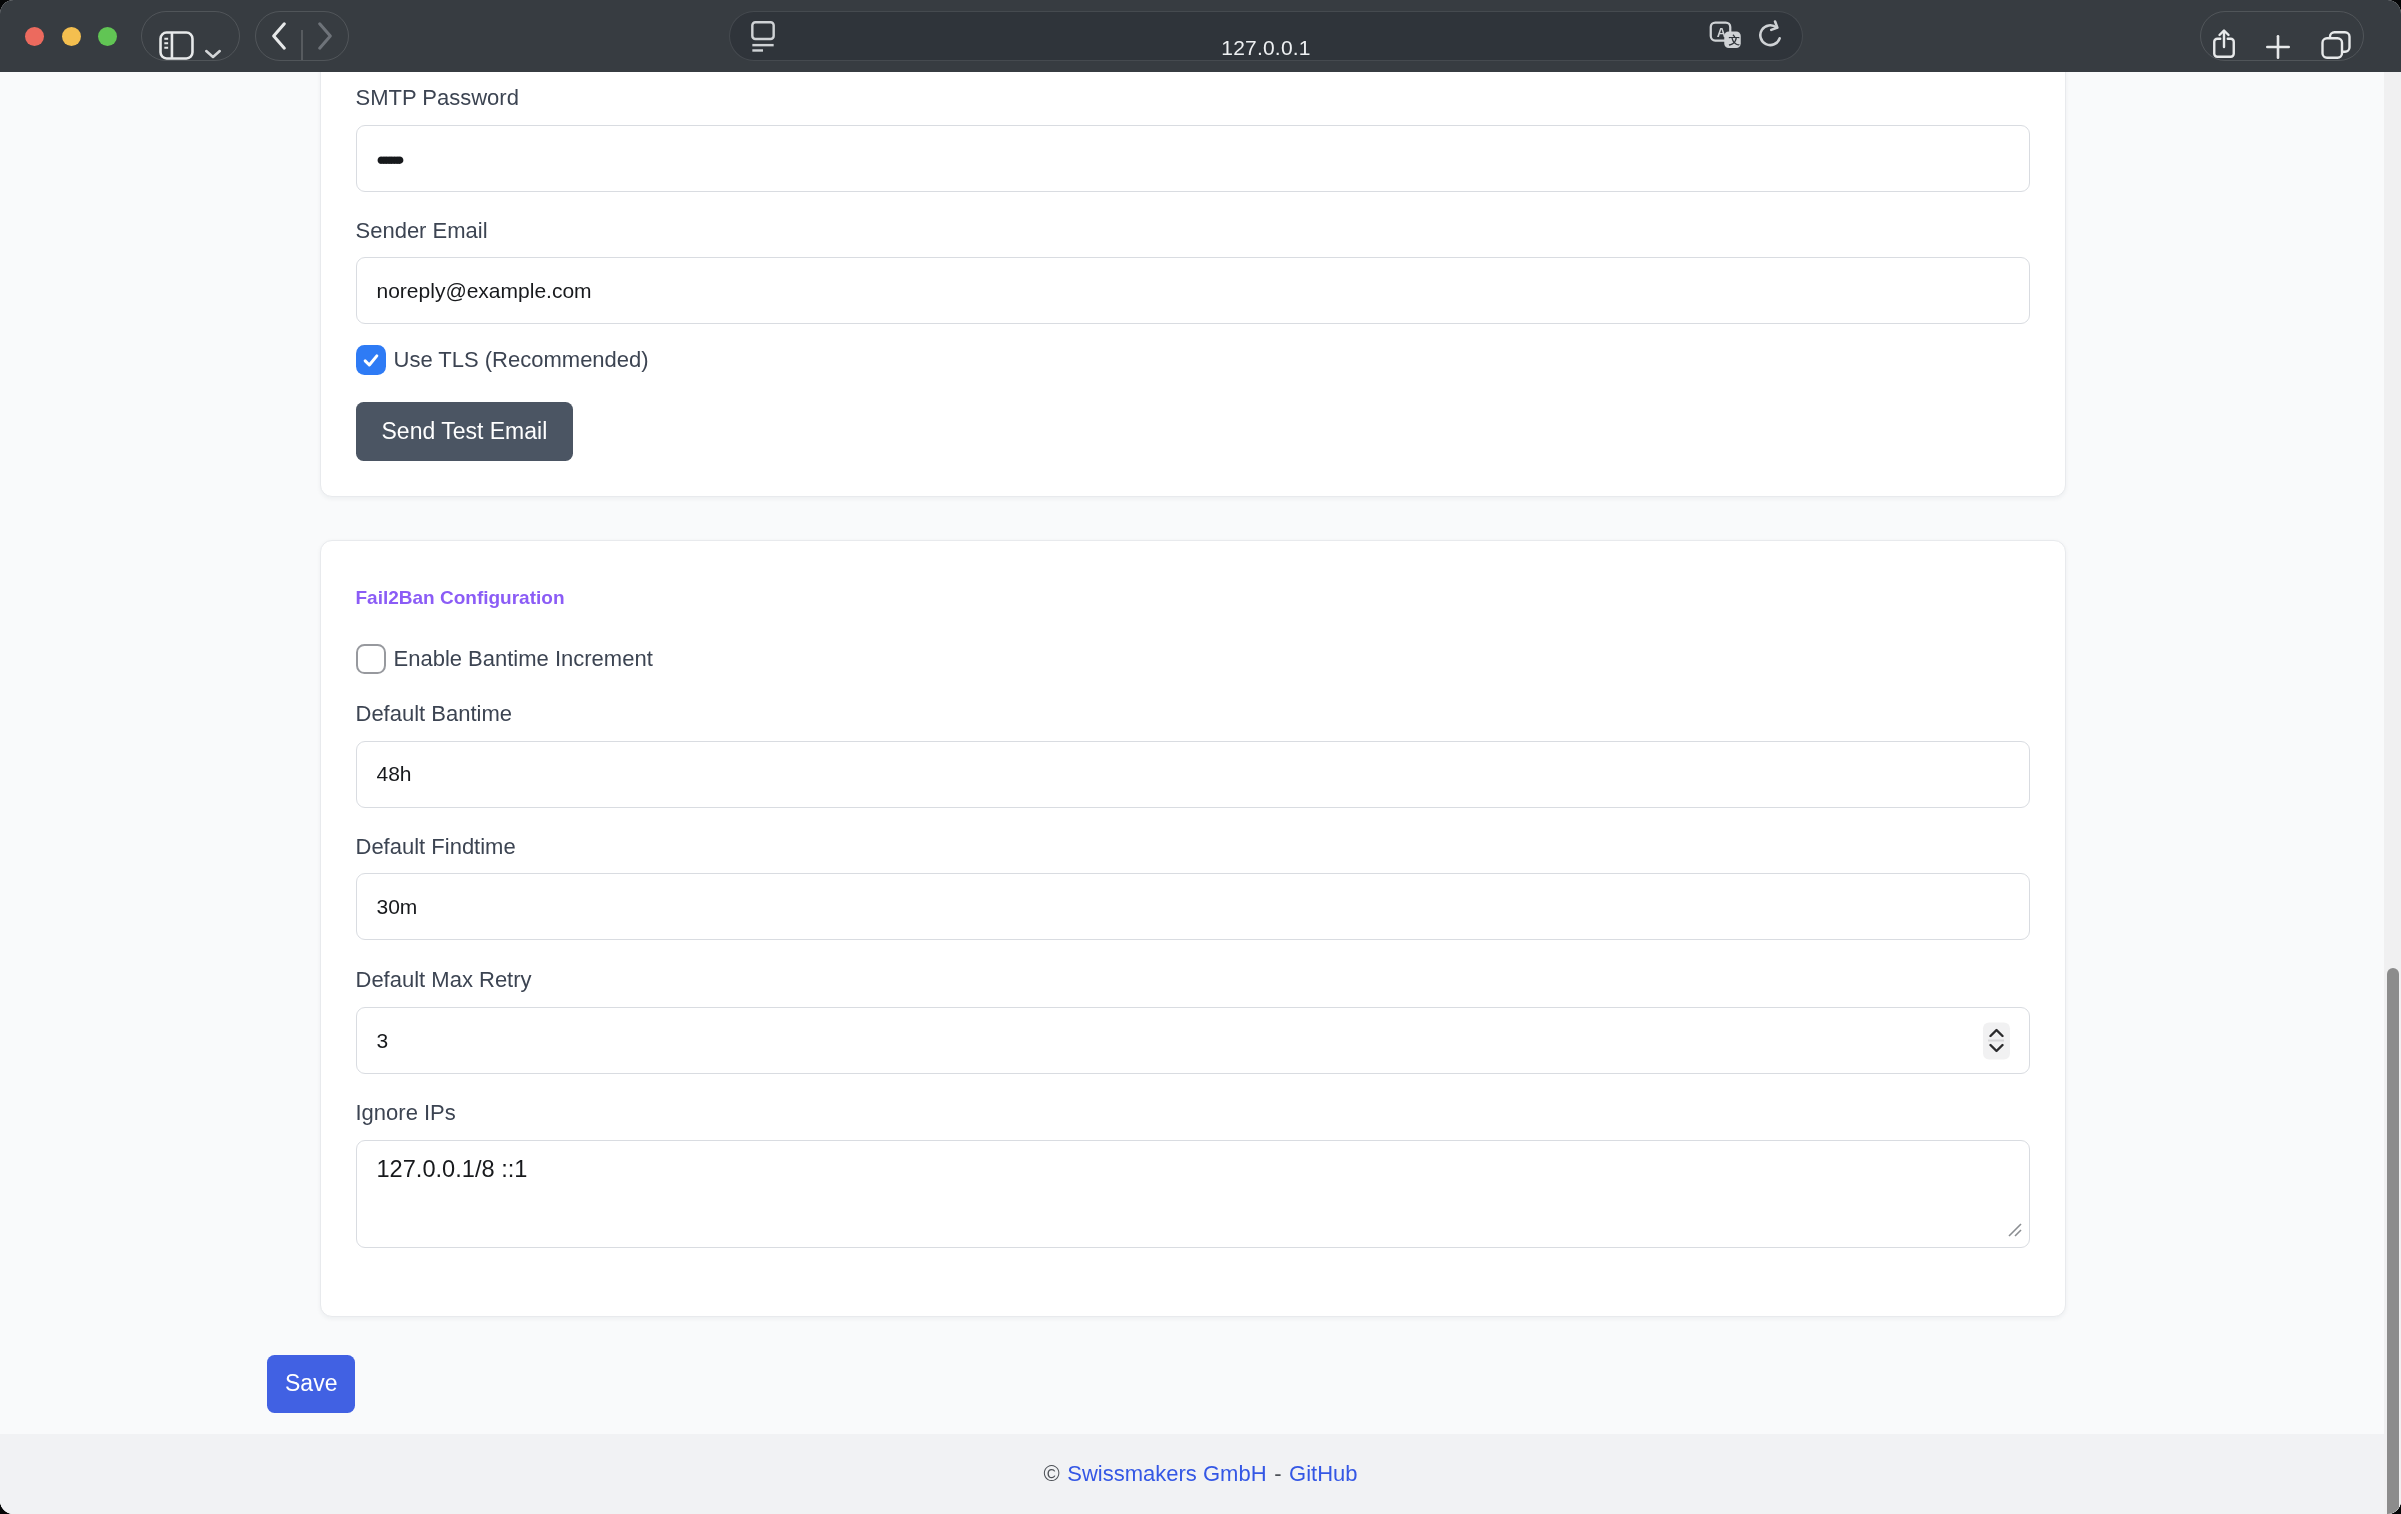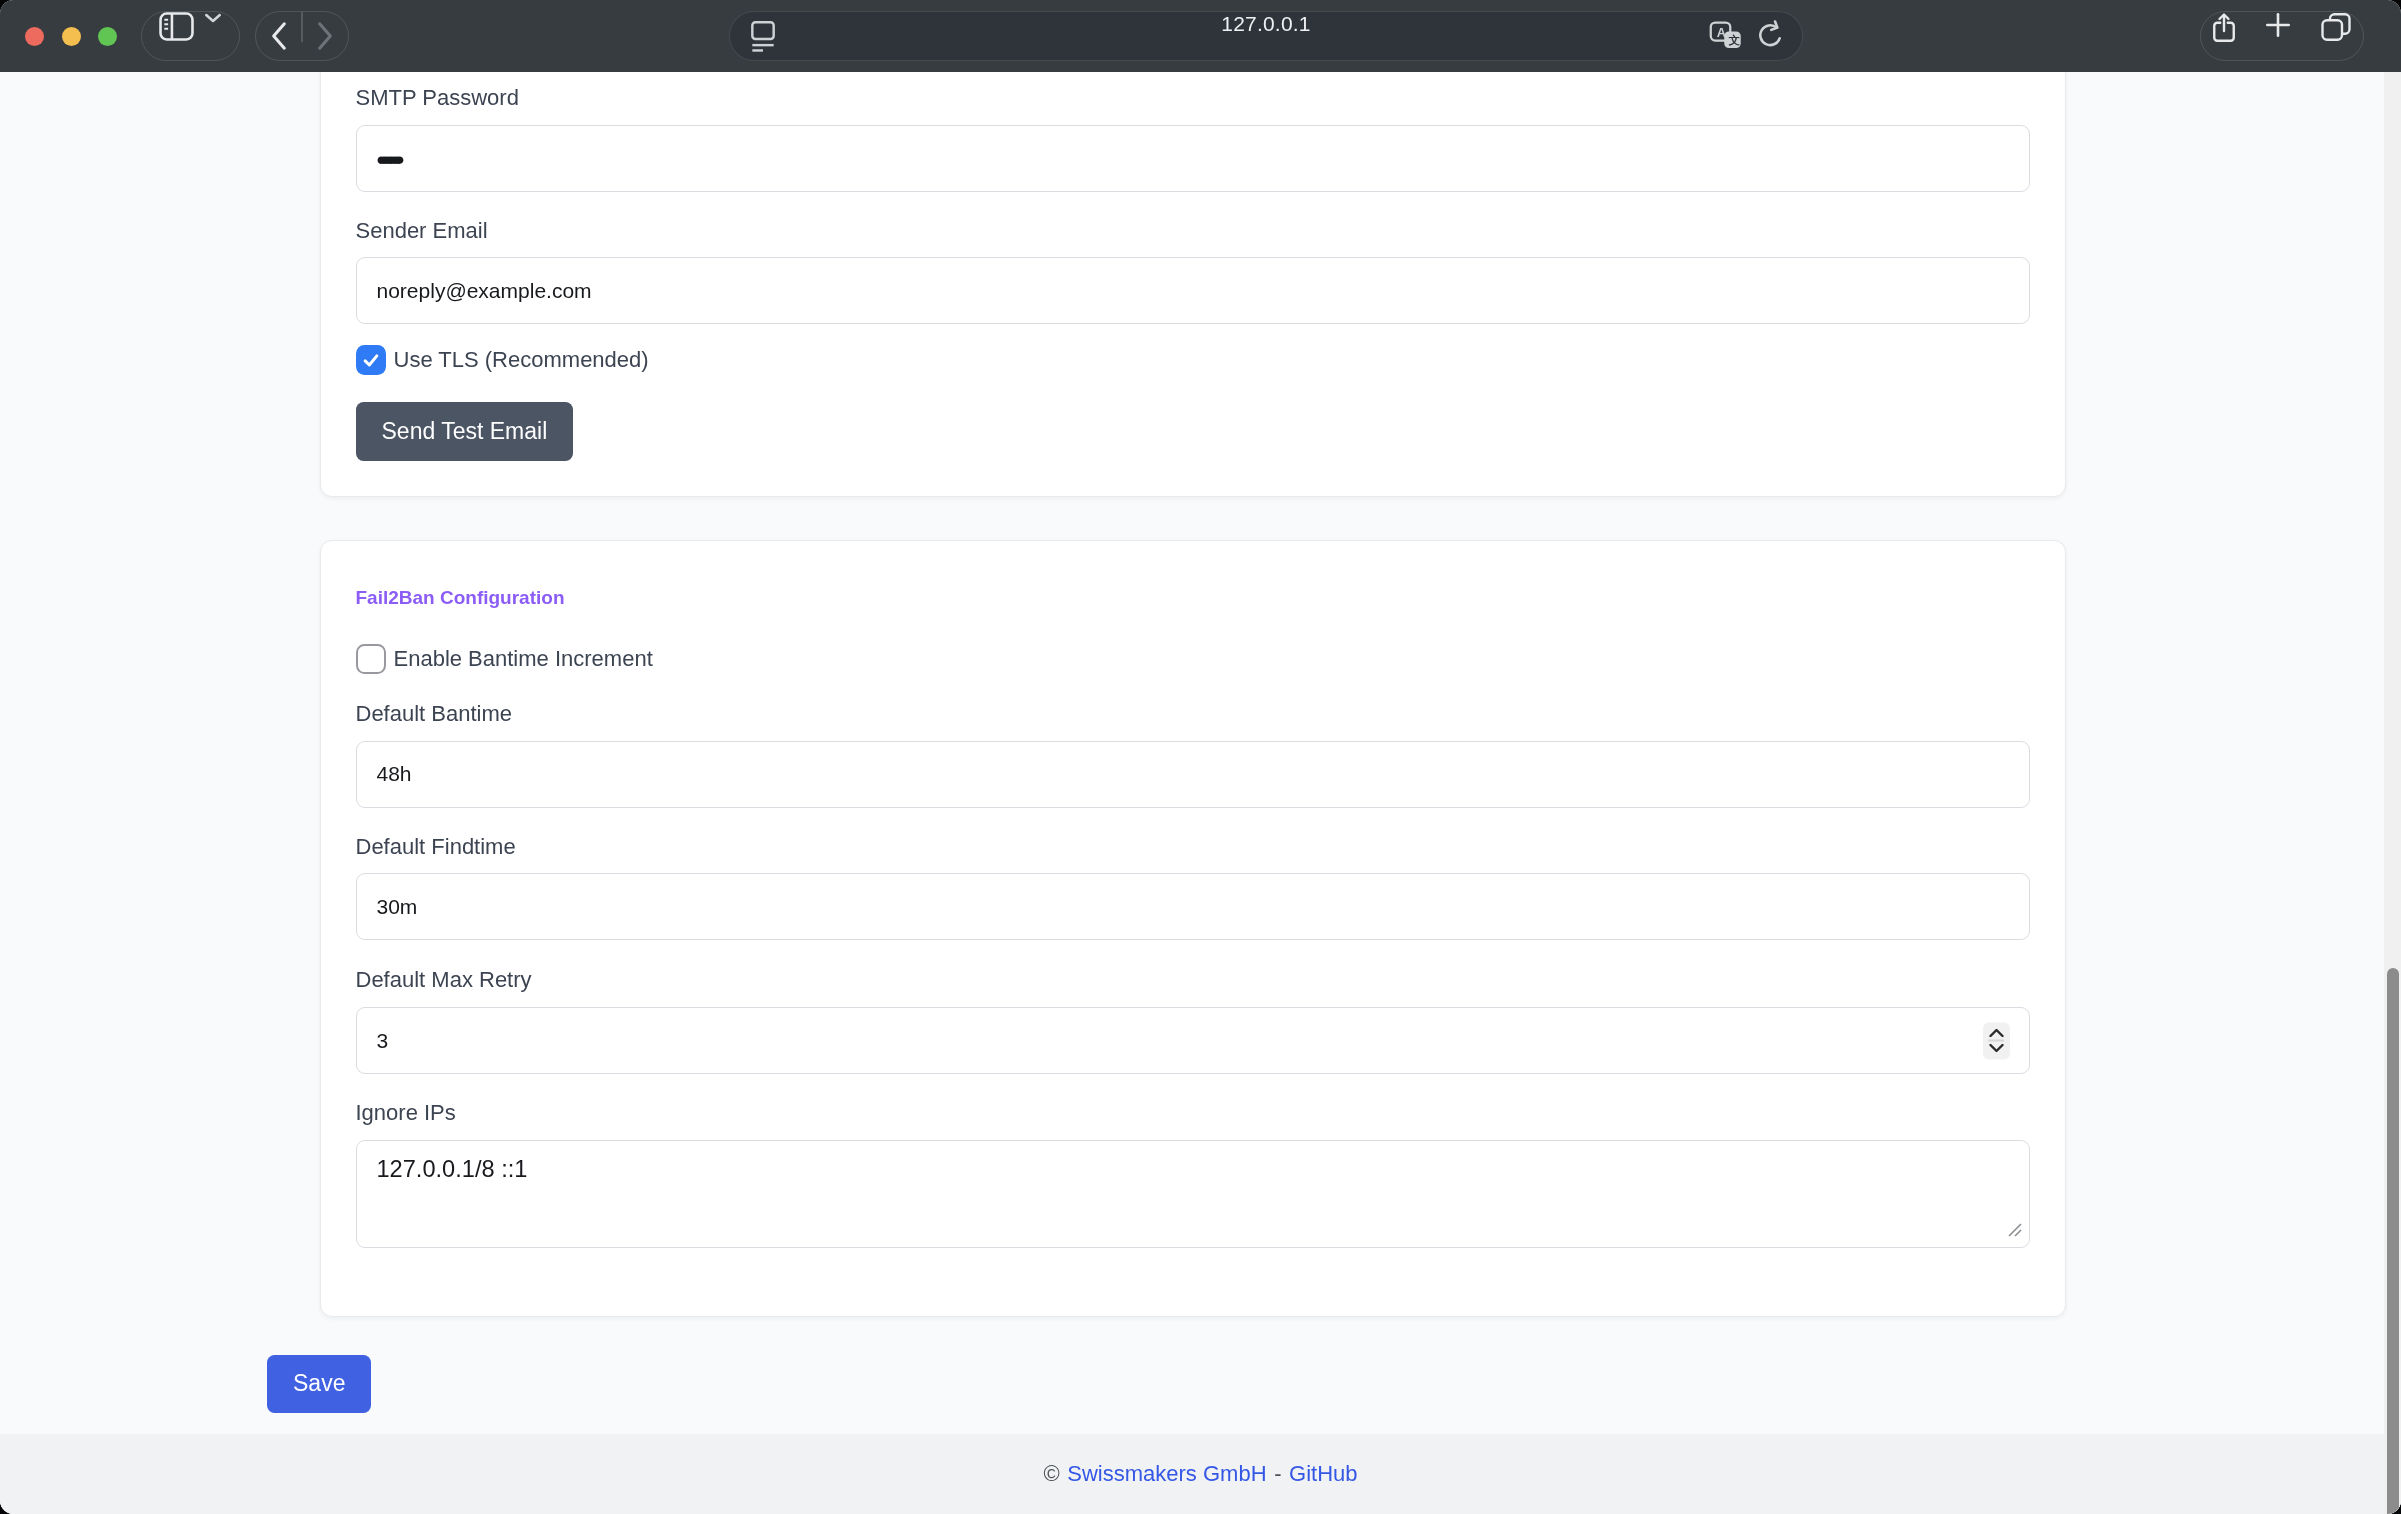--- a/index.html
+++ b/index.html
@@ -6,21 +6,21 @@
   html,body { width:2401px; height:1514px; background:#050607; font-family:"Liberation Sans","DejaVu Sans",sans-serif; }
   .window { position:absolute; inset:0; border-radius:13.7px; overflow:hidden; background:#f9fafb; }
 
   
   .toolbar { position:relative; height:72px; background:#373c41; display:flex; align-items:center; }
   .lights { display:flex; gap:17.5px; margin-left:25px; }
   .light { width:19px; height:19px; border-radius:50%; }
   .light.red { background:#ec6a5e; }
   .light.yellow { background:#f4bf4f; }
   .light.green { background:#61c554; }
-  .pill { height:50px; border:1.1px solid rgba(255,255,255,0.13); border-radius:25px; display:flex; align-items:flex-start; justify-content:center; }
+  .pill { height:50px; border:1.1px solid rgba(255,255,255,0.13); border-radius:25px; display:flex; align-items:flex-end; justify-content:center; }
   .pill-sidebar { margin-left:24px; width:99px; gap:10.7px; }
   .pill-nav { margin-left:15px; width:94px; padding:0; }
   .nav-half { width:46px; height:100%; display:flex; align-items:center; justify-content:center; }
   .nav-divider { width:1.1px; height:30px; background:rgba(255,255,255,0.16); }
   .pill-url { position:relative; margin-left:380px; width:1074px; background:#2f343a; border-color:rgba(255,255,255,0.11); }
   .url-text { color:#eef0f2; font-size:21px; letter-spacing:0.2px; }
   .url-left { position:absolute; left:20px; top:50%; transform:translateY(-50%); display:flex; }
   .url-right { position:absolute; right:16.7px; top:50%; transform:translateY(-50%); display:flex; align-items:center; gap:12px; }
   .pill-actions { margin-left:auto; margin-right:37px; width:164px; gap:29px; }
   .icon { display:inline-flex; align-items:center; justify-content:center; }
@@ -55,21 +55,21 @@
   .checkbox-row.f2b { margin-top:30px; }
   .checkbox { width:30px; height:30px; border-radius:8.4px; flex:0 0 auto; display:flex; align-items:center; justify-content:center; }
   .checkbox.unchecked { background:#fff; border:2.3px solid #97999e; }
   .checkbox.checked { background:#2e7bf5; border:none; }
   .checkbox-label { font-size:22px; color:#3c4452; }
 
   .section-title { font-size:19px; line-height:33px; font-weight:700; color:#8b5cf6; margin-top:4.6px; }
 
   .btn { display:inline-block; border:none; border-radius:7.6px; font-family:inherit; font-size:23px; cursor:pointer; }
   .btn-dark { margin-top:27px; height:59px; padding:0 26px; background:#4b5563; color:#ffffff; }
-  .btn-save { margin-left:267px; margin-top:38px; height:58px; padding:0 26px; background:#4161e3; color:#ffffff; }
+  .btn-save { margin-left:267px; margin-top:38px; height:58px; padding:0 18px; background:#4161e3; color:#ffffff; }
 
   .footer { position:absolute; left:0; right:0; bottom:0; height:80px; background:#f1f2f4;
             display:flex; align-items:center; justify-content:center; font-size:22px; color:#4d5157; gap:7.6px; }
   .footer a { color:#3457e5; text-decoration:none; }
 
   
   .scroll-track { position:absolute; top:72px; right:0; bottom:0; width:16.7px; background:#f0f0f1; }
   .scroll-thumb { position:absolute; top:896px; right:2.3px; width:11.4px; height:578px; background:#8c8c8c; border-radius:6px; }
 </style>
 </head>

